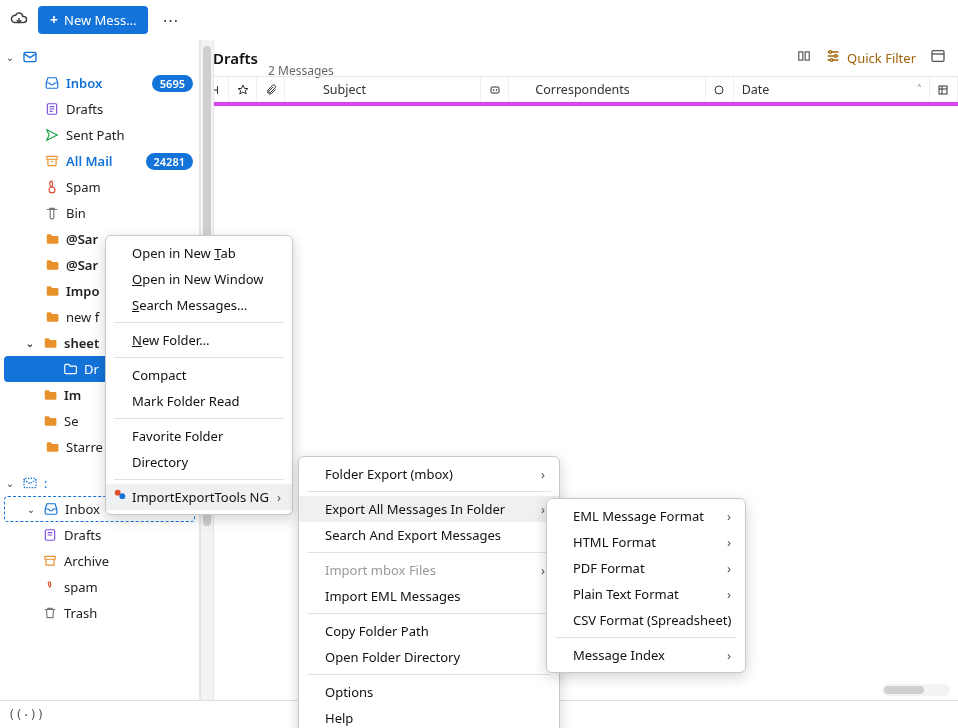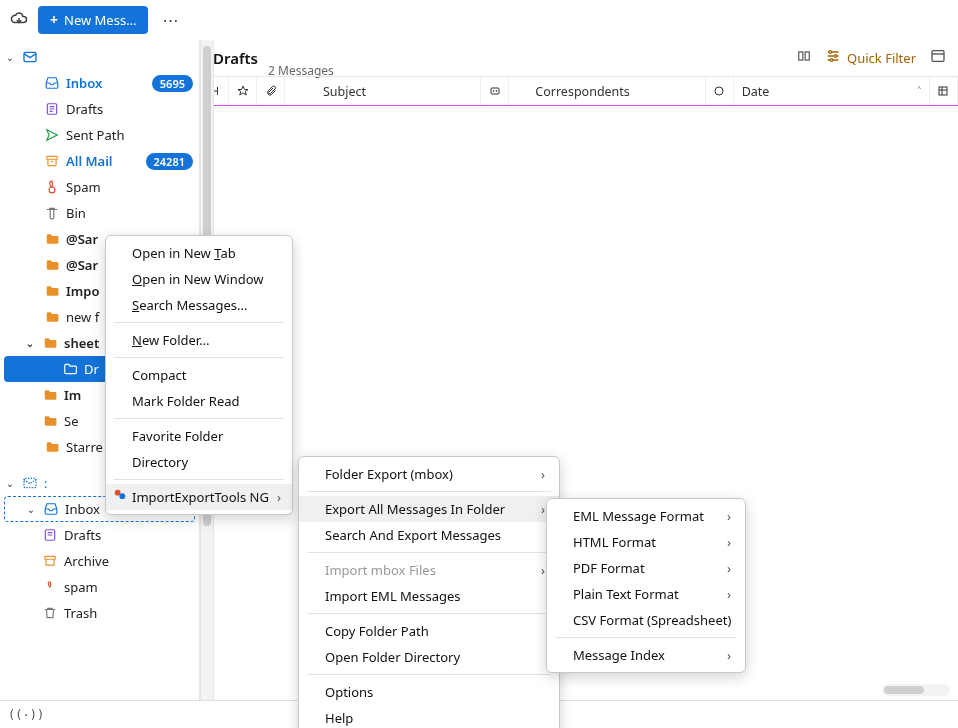--- a/index.html
+++ b/index.html
@@ -22,21 +22,21 @@
   .trow.blue { color:#1373d9; }
   .trow.selected { background:#1373d9; color:#fff; border-radius:4px; margin:0 4px; padding-left:40px;}
   .trow.dotted { border:1.5px dashed #1373d9; border-radius:4px; margin:0 4px; }
   .chev { width:12px; text-align:center; color:#444; font-size:10px; }
   .ficon { width:16px; height:16px; display:inline-flex; align-items:center; justify-content:center; }
   .badge { margin-left:auto; background:#1373d9; color:#fff; border-radius:10px; font-size:11px; padding:1px 8px; font-weight:600; }
   .main { flex:1; display:flex; flex-direction:column; border-left:1px solid #fff; }
   .main-head { display:flex; align-items:center; height:36px; padding:0 12px; gap:10px; }
   .main-title { font-weight:600; font-size:15px; }
   .main-sub { color:#666; font-size:12px;margin-top:24px; }
-  .col-head { display:flex; align-items:center; height:30px; border-top:1px solid #e5e5e5; border-bottom:1px solid #d946ef; font-size:12.5px; color:#333; }
+  .col-head { display:flex; align-items:center; height:30px; border-top:1px solid #e5e5e5; border-bottom:4px solid #d946ef; font-size:12.5px; color:#333; }
   .col-cell { display:flex; align-items:center; padding:0 8px; height:100%; border-right:1px solid #eee; }
   .col-cell.small { width:28px; justify-content:center; padding:0 4px; }
   .sort-arrow { margin-left:auto; color:#555; }
   .msg-area { flex:1; background:#fff; }
   .statusbar { position:absolute; bottom:0; left:0; right:0; height:28px; border-top:1px solid #e0e0e0; display:flex; align-items:center; padding:0 8px; font-size:12px; color:#555; }
   .statusbar .spacer { flex:1; }
   .scrollbar-v { position:absolute; top:40px; width:14px; right:744px; bottom:28px; background:#f3f3f3; border-left:1px solid #e6e6e6; border-right:1px solid #e6e6e6; }
   .scrollbar-v .thumb { position:absolute; left:2px; right:2px; top:6px; height:480px; background:#cfcfcf; border-radius:6px; }
   .scrollbar-h { position:absolute; bottom:32px; left:882px; right:8px; height:12px; background:#f3f3f3; border-radius:6px; }
   .scrollbar-h .thumb { position:absolute; top:2px; bottom:2px; left:2px; width:40px; background:#cfcfcf; border-radius:6px; }

